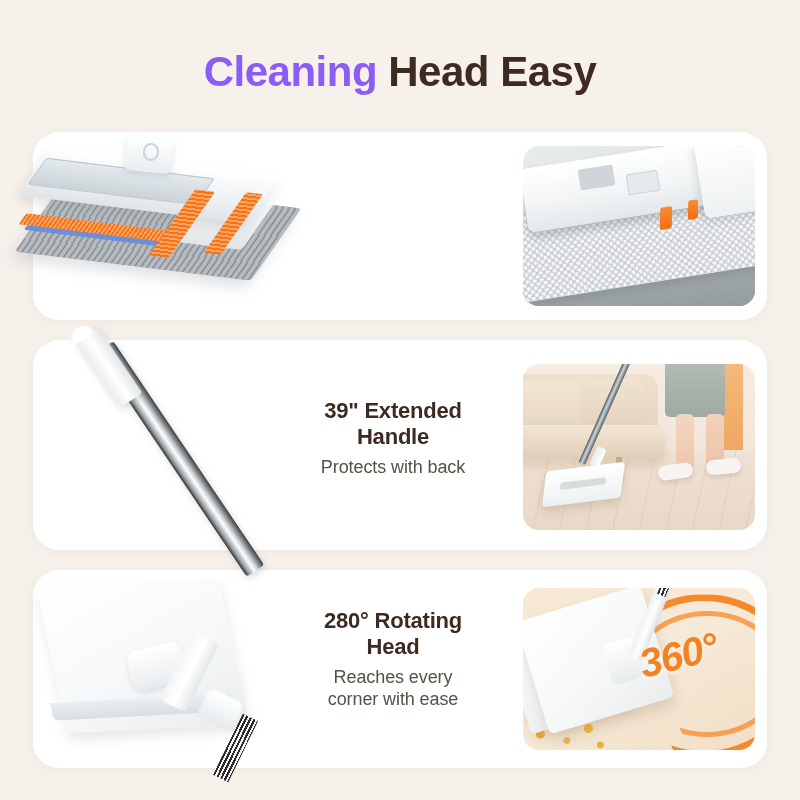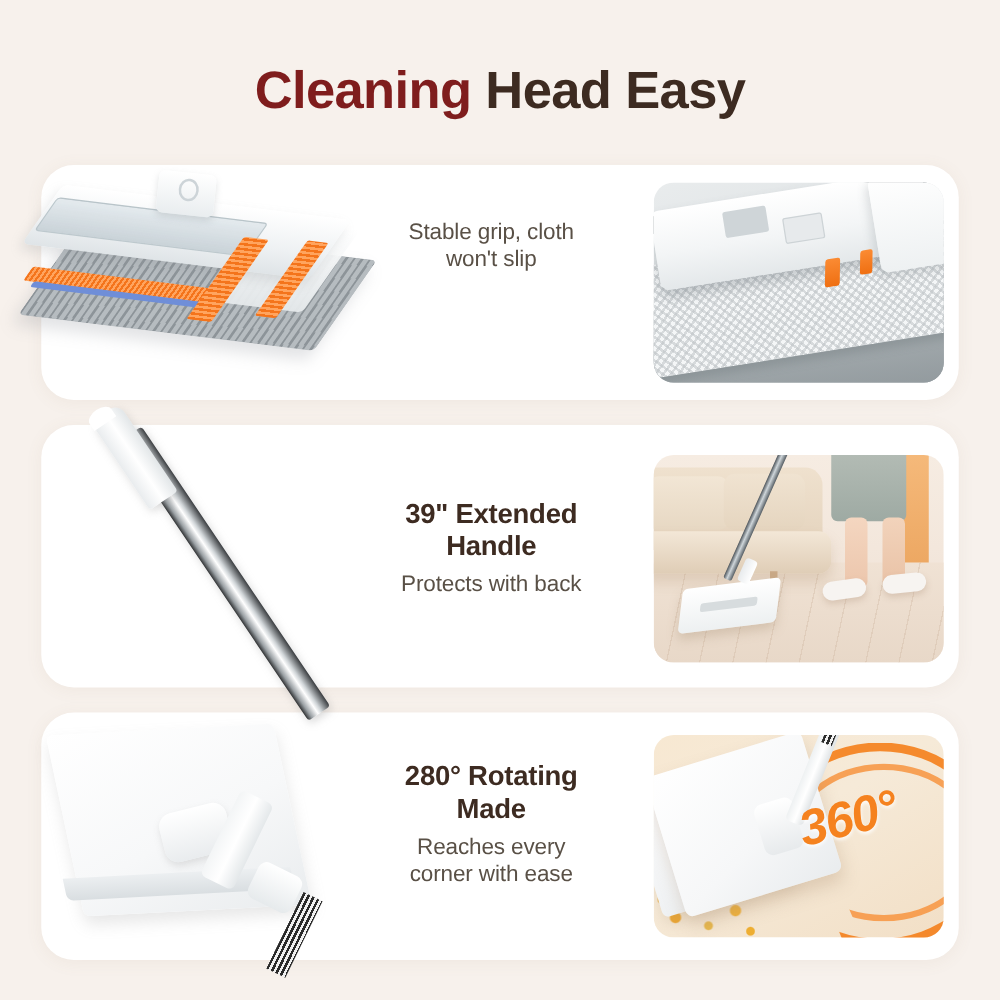--- a/index.html
+++ b/index.html
@@ -12,21 +12,21 @@
   }
   .page{position:relative;width:800px;height:800px;}
 
   
   .title{
     position:absolute;left:0;top:48px;width:800px;
     text-align:center;
     font-size:42px;font-weight:bold;letter-spacing:-0.5px;
     white-space:nowrap;
   }
-  .title .accent{color:#7f1d1d;}
+  .title .accent{color:#8b5cf6;}
   .title .dark{color:#3d2b21;}
 
   
   .card{
     position:absolute;left:33px;width:734px;
     background:#ffffff;
     border-radius:26px;
     box-shadow:0 2px 14px rgba(140,110,90,0.07);
     overflow:visible;
   }
@@ -268,24 +268,20 @@
     <div class="a1-glass"></div>
     <div class="a1-clip-top"></div>
     <div class="a1-clip-hole"></div>
     <div class="a1-teeth-a"></div>
     <div class="a1-blue-a"></div>
     <div class="a1-teeth-b"></div>
     <div class="a1-teeth-c"></div>
   </div>
 
   <div class="textblock" id="text-1">
-    <p class="feat-sub">
-      <span>Stable grip, cloth</span><br>
-      <span>won't slip</span>
-    </p>
   </div>
 
   <div class="photo" id="photo-1">
     <div class="p1-bg"></div>
     <div class="p1-tile-a"></div>
     <div class="p1-tile-b"></div>
     <div class="p1-cloth"></div>
     <div class="p1-head-dark"></div>
     <div class="p1-head"></div>
     <div class="p1-slotA"></div>
@@ -345,21 +341,21 @@
     <div class="a3-plate-edge"></div>
     <div class="a3-joint"></div>
     <div class="a3-arm"></div>
     <div class="a3-collar"></div>
     <div class="a3-shaft"></div>
   </div>
 
   <div class="textblock" id="text-3">
     <p class="feat-title">
       <span>280° Rotating</span><br>
-      <span>Made</span>
+      <span>Head</span>
     </p>
     <p class="feat-sub">
       <span>Reaches every</span><br>
       <span>corner with ease</span>
     </p>
   </div>
 
   <div class="photo" id="photo-3">
     <div class="p3-bg"></div>
     <div class="p3-crumbs"></div>

